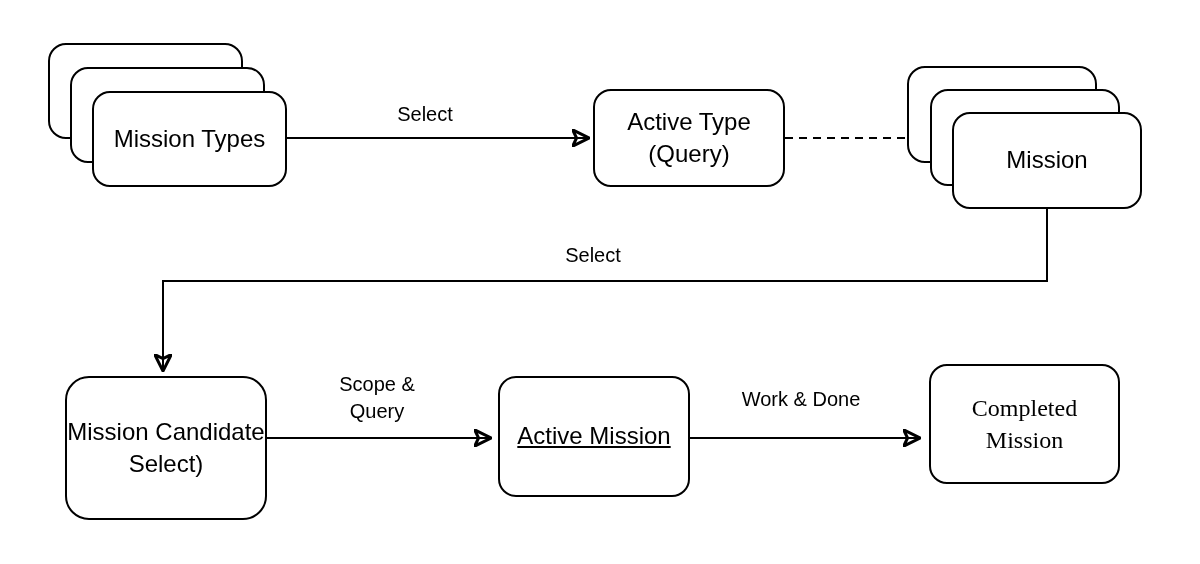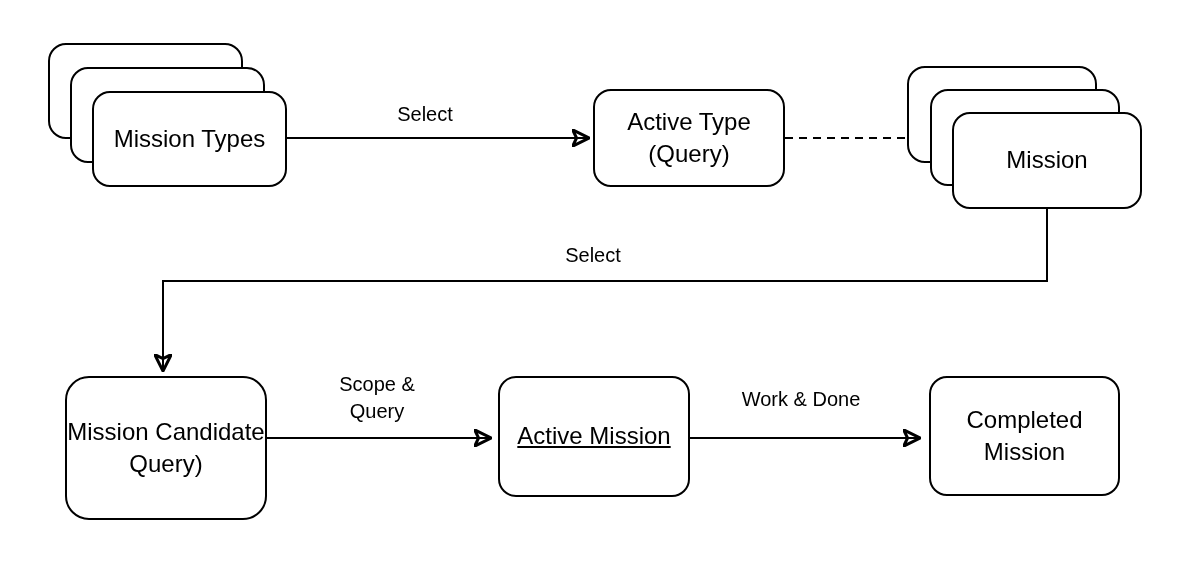--- a/index.html
+++ b/index.html
@@ -85,31 +85,31 @@
   <div class="stack-card" style="left:930px; top:89px; width:190px; height:97px;"></div>
   <div class="node" style="left:952px; top:112px; width:190px; height:97px;">
     <div class="node-label">
       <span>Mission</span>
     </div>
   </div>
 
   <div class="node" style="left:65px; top:376px; width:202px; height:144px;border-radius:24px;">
     <div class="node-label">
       <span>Mission Candidate</span>
-      <span>Query)</span>
+      <span>Select)</span>
     </div>
   </div>
 
   <div class="node" style="left:498px; top:376px; width:192px; height:121px;text-decoration:underline;">
     <div class="node-label">
       <span>Active Mission</span>
     </div>
   </div>
 
-  <div class="node" style="left:929px; top:376px; width:191px; height:120px;">
+  <div class="node" style="left:929px; top:364px; width:191px; height:120px;font-family:Liberation Serif, serif;">
     <div class="node-label">
       <span>Completed</span>
       <span>Mission</span>
     </div>
   </div>
 
   <div class="edge-label" style="left:425px; top:101px;">Select</div>
 
   <div class="edge-label" style="left:593px; top:242px;">Select</div>
 

